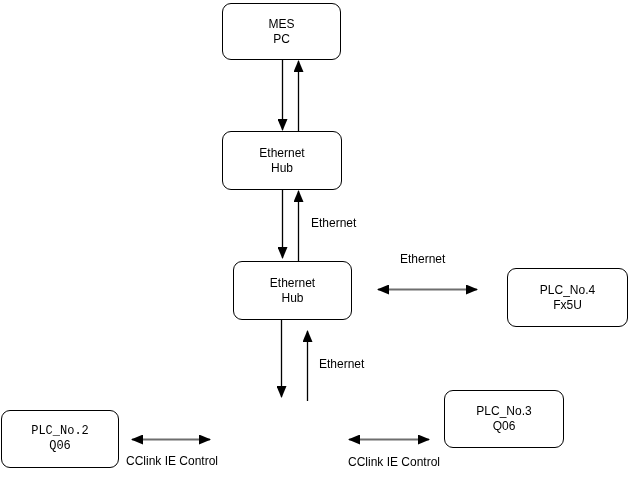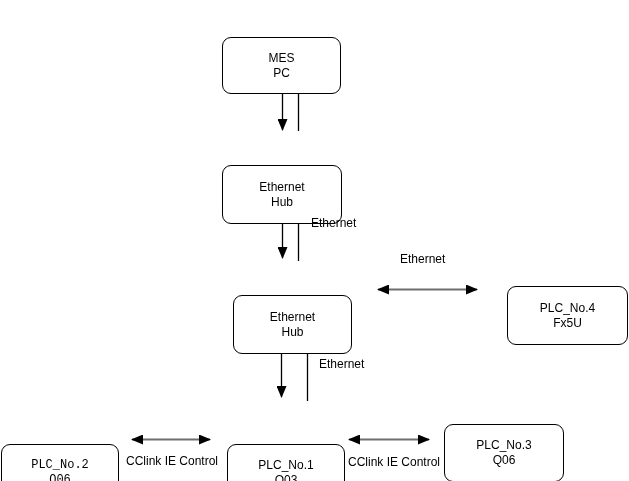--- a/index.html
+++ b/index.html
@@ -37,33 +37,32 @@
     background: #ffffff;
     border: 1px solid #000000;
     border-radius: 9px;
     display: flex;
     flex-direction: column;
     align-items: center;
     justify-content: center;
     text-align: center;
     font-size: 12px;
     line-height: 15px;
-    margin-top: 34px;
   }
   .edge-label {
     position: absolute;
     font-size: 12px;
     line-height: 14px;
     white-space: nowrap;
   }
   
   #n-mes  { left: 222px; top: 3px;   width: 119px; height: 57px; }
   #n-hub1 { left: 222px; top: 131px; width: 120px; height: 59px; }
   #n-hub2 { left: 233px; top: 261px; width: 119px; height: 59px; }
-  #n-plc4 { left: 507px; top: 252px; width: 121px; height: 59px; }
+  #n-plc4 { left: 507px; top: 268px; width: 121px; height: 59px; }
   #n-plc2 { left: 1px;   top: 410px; width: 118px; height: 58px; font-family: Liberation Mono, monospace; }
   #n-plc1 { left: 227px; top: 410px; width: 118px; height: 58px; }
   #n-plc3 { left: 444px; top: 390px; width: 120px; height: 58px; }
   
   #el-eth-hub1-hub2 { left: 311px; top: 216px; }
   #el-eth-hub2-plc4 { left: 400px; top: 252px; }
   #el-eth-hub2-plc1 { left: 319px; top: 357px; }
   #el-cc-plc2-plc1  { left: 126px; top: 454px; }
   #el-cc-plc1-plc3  { left: 348px; top: 455px; }
 </style>
@@ -116,24 +115,20 @@
   <div class="node" id="n-plc4">
     <span>PLC_No.4</span>
     <span>Fx5U</span>
   </div>
 
   <div class="node" id="n-plc2">
     <span>PLC_No.2</span>
     <span>Q06</span>
   </div>
 
-  <div class="node" id="n-plc1">
-    <span>PLC_No.1</span>
-    <span>Q03</span>
-  </div>
 
   <div class="node" id="n-plc3">
     <span>PLC_No.3</span>
     <span>Q06</span>
   </div>
 
   <div class="edge-label" id="el-eth-hub1-hub2">Ethernet</div>
 
   <div class="edge-label" id="el-eth-hub2-plc4">Ethernet</div>
 

